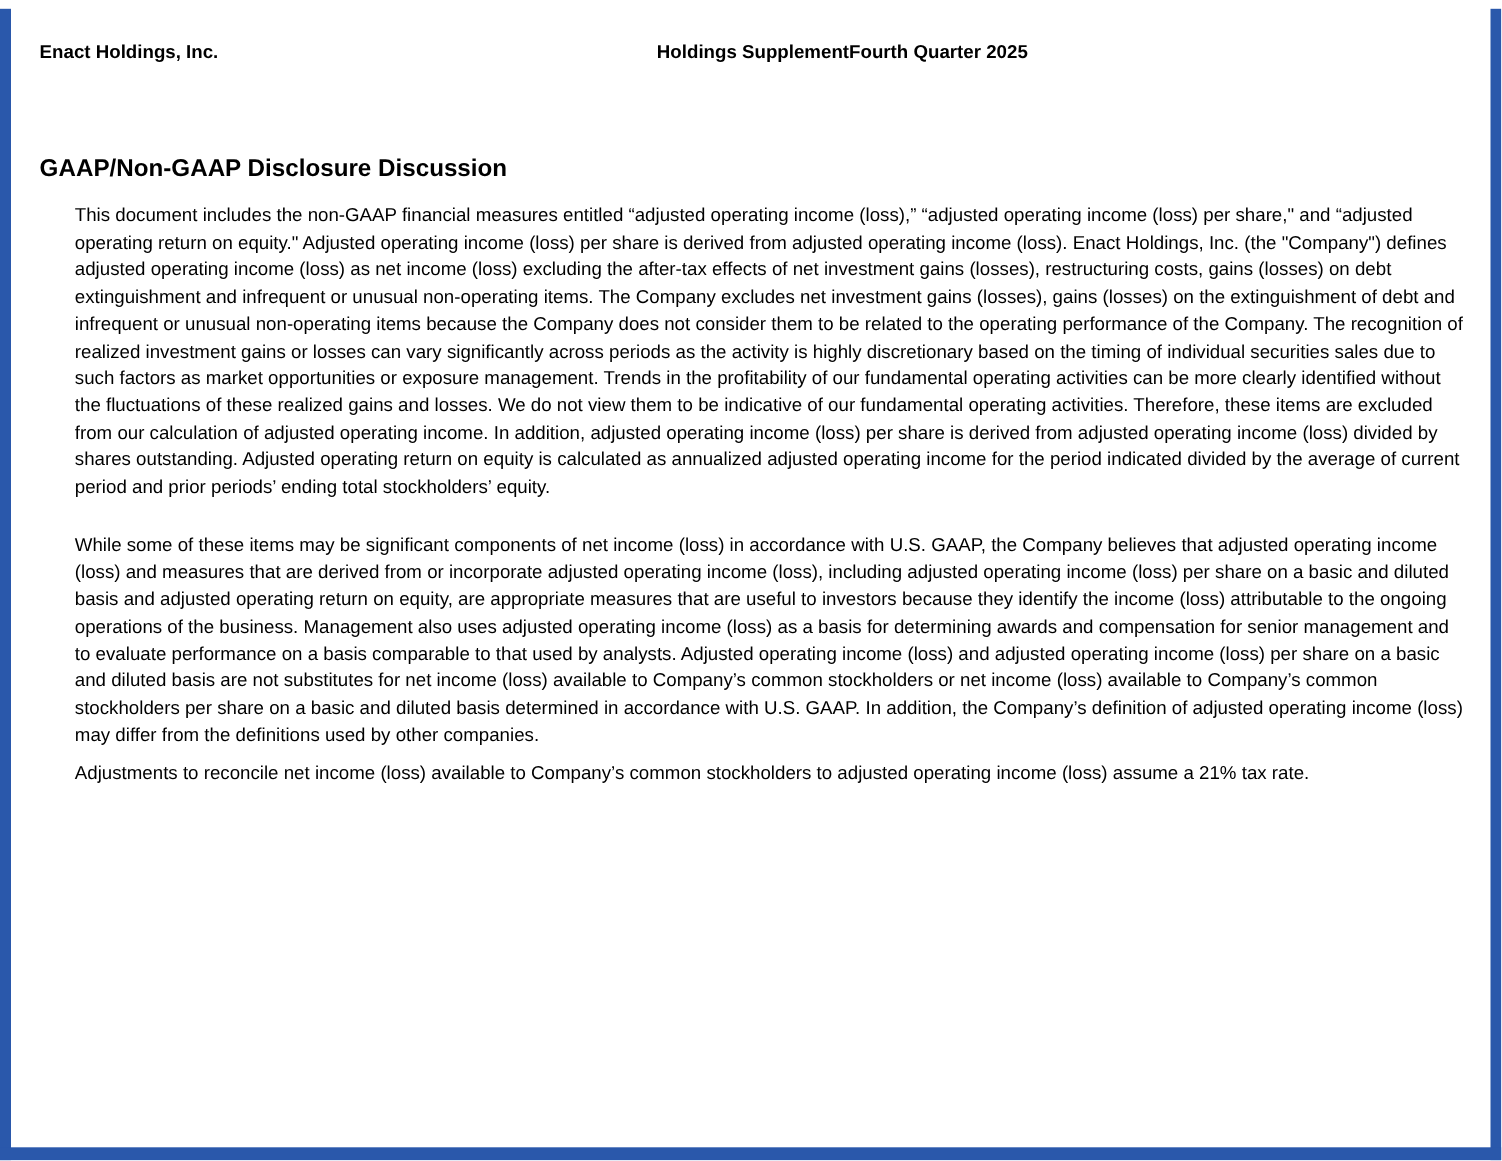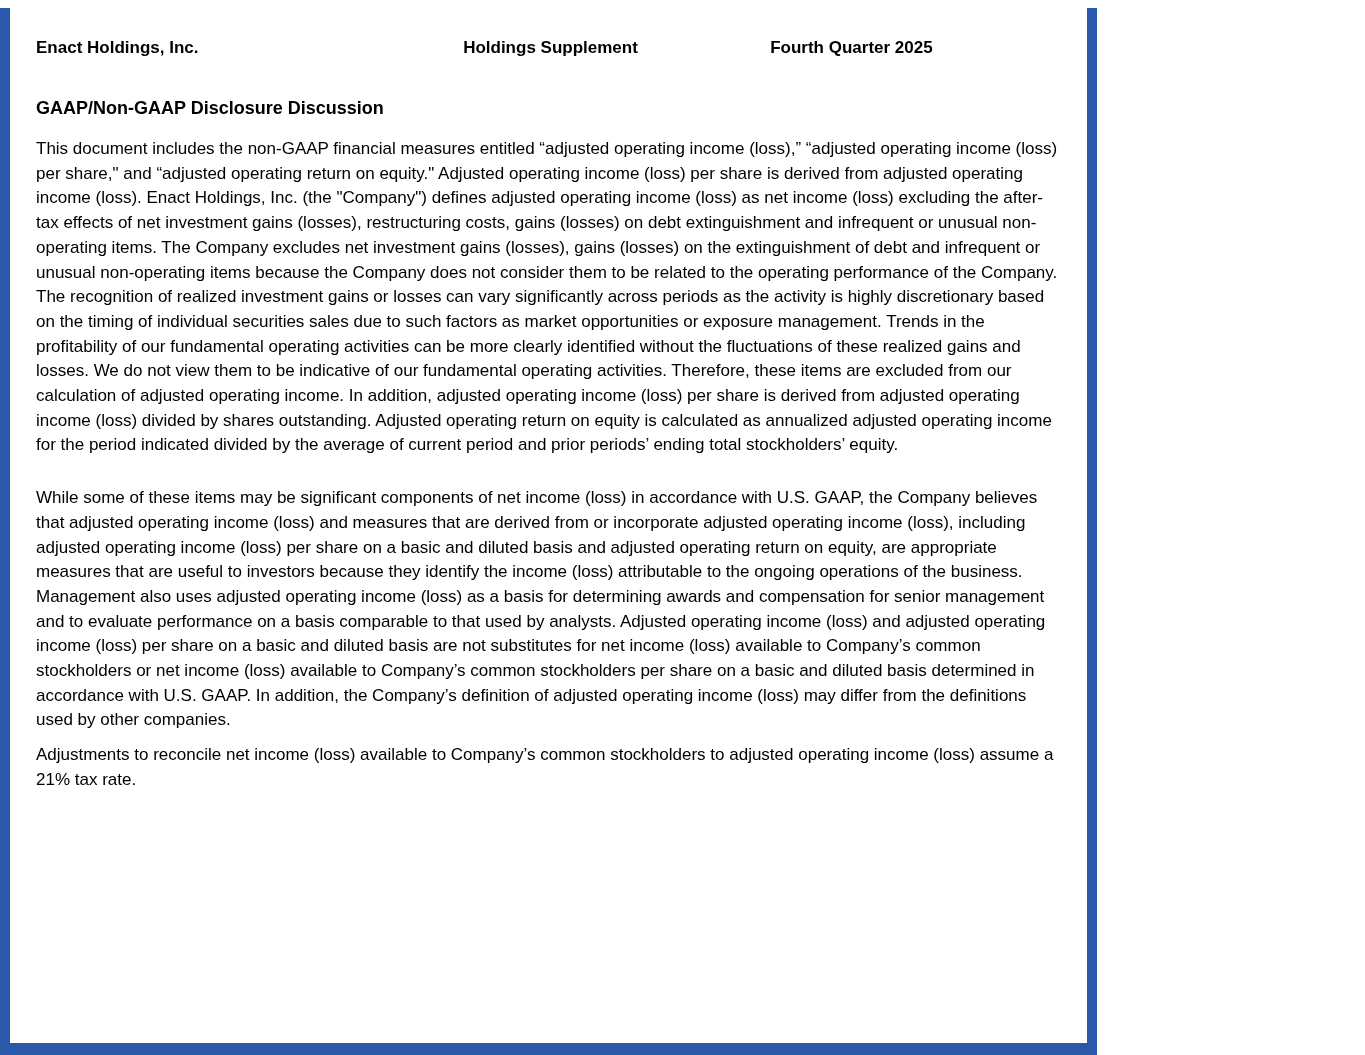--- a/index.html
+++ b/index.html
@@ -2,21 +2,21 @@
 <html><head>
 <meta charset="utf-8">
 <style>
   html, body {
     margin: 0;
     padding: 0;
     background: #ffffff;
   }
   .page {
     position: relative;
-    width: 1097px;
+    width: 1365px;
     height: 1055px;
     background: #ffffff;
     font-family: "Liberation Sans", "DejaVu Sans", sans-serif;
     color: #000000;
     overflow: hidden;
     box-sizing: border-box;
   }
   
   .border-left {
     position: absolute;
@@ -45,34 +45,35 @@
   .header {
     display: grid;
     grid-template-columns: 1fr auto 1fr;
     align-items: baseline;
     padding: 38px 32px 0 36px;
     font-size: 17px;
     font-weight: bold;
   }
   .header .left   { text-align: left; }
   .header .center { text-align: center; }
-  .header .right  { text-align: center; }
+  .header .right  { text-align: left; }
   .content {
     padding: 0 32px 0 36px;
   }
   .section-title {
-    margin-top: 40px;
-    font-size: 18px;
+    margin-top: 82px;
+    font-size: 22px;
     font-weight: bold;
   }
   .para {
     font-size: 17px;
     line-height: 24.7px;
     margin-top: 18px;
     text-align: left;
+    margin-left: 32px;
   }
   .para.p1 { margin-top: 18px; margin-bottom: 28px; }
   .para.p2 { margin-top: 0;    margin-bottom: 10px; }
   .para.p3 { margin-top: 10px; }
   .footer {
     position: absolute;
     left: 0;
     right: 0;
     bottom: 34px;
     text-align: center;

